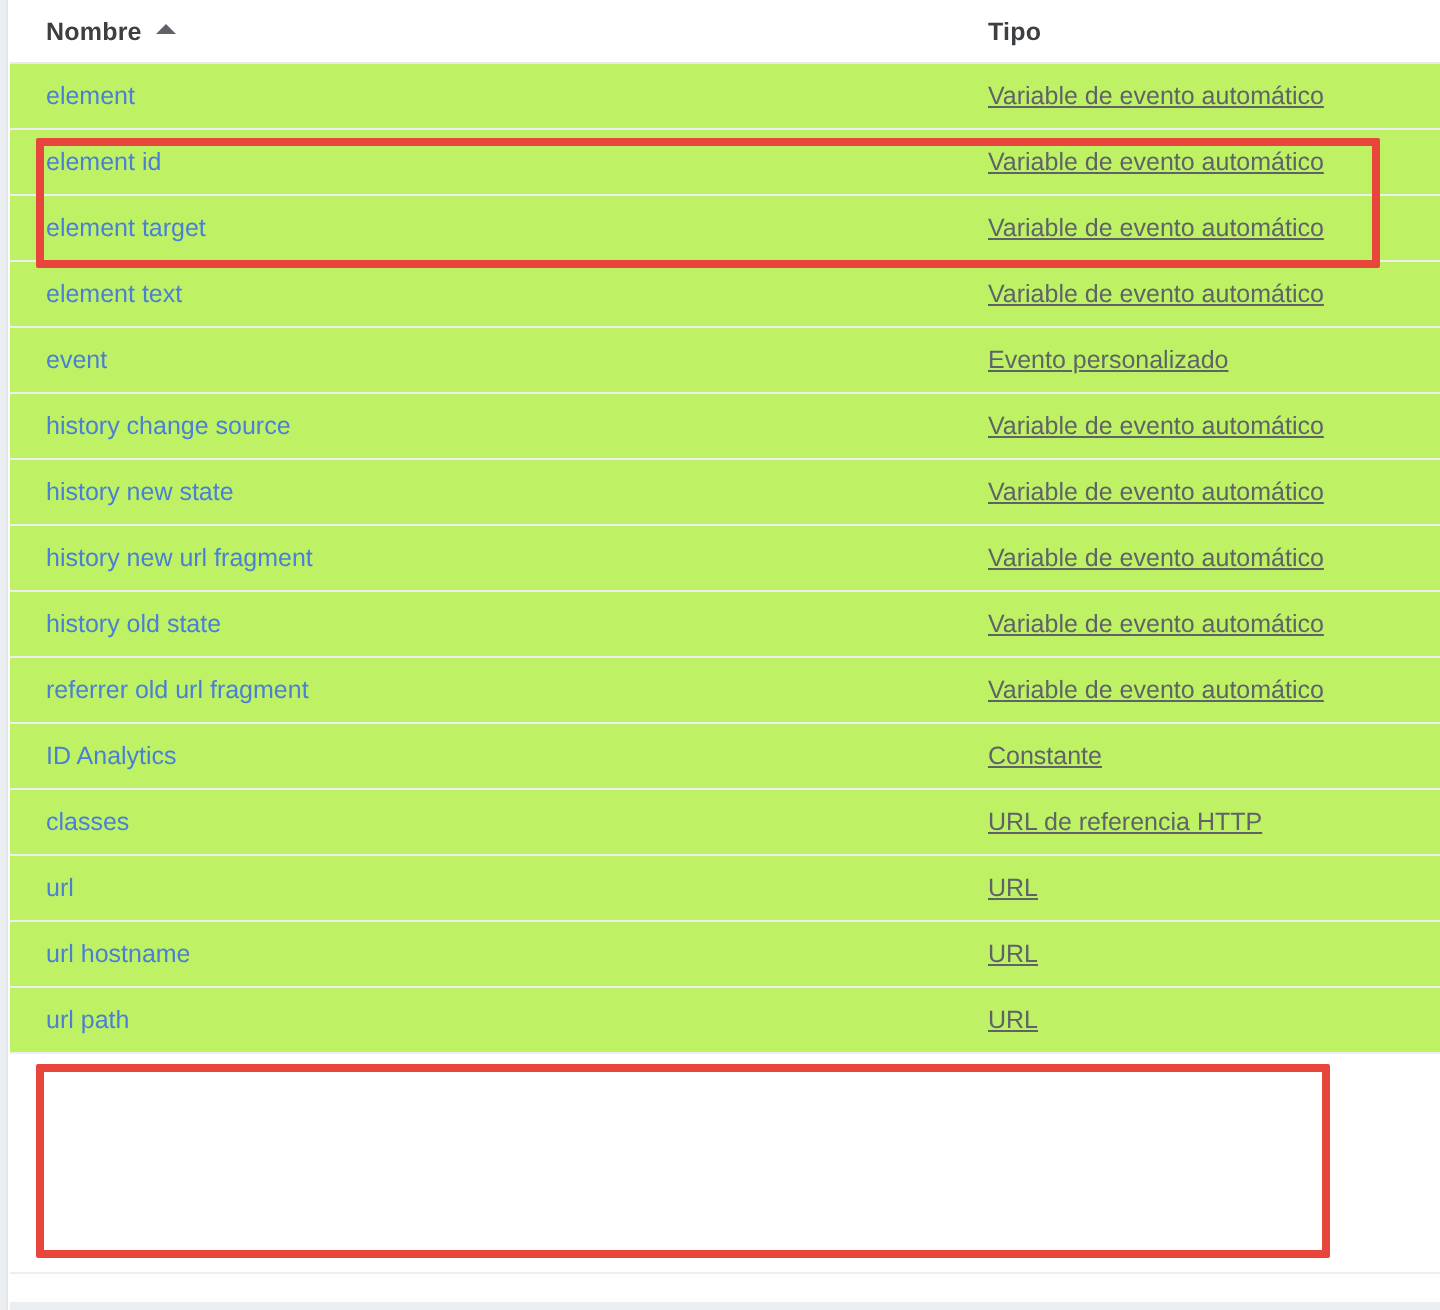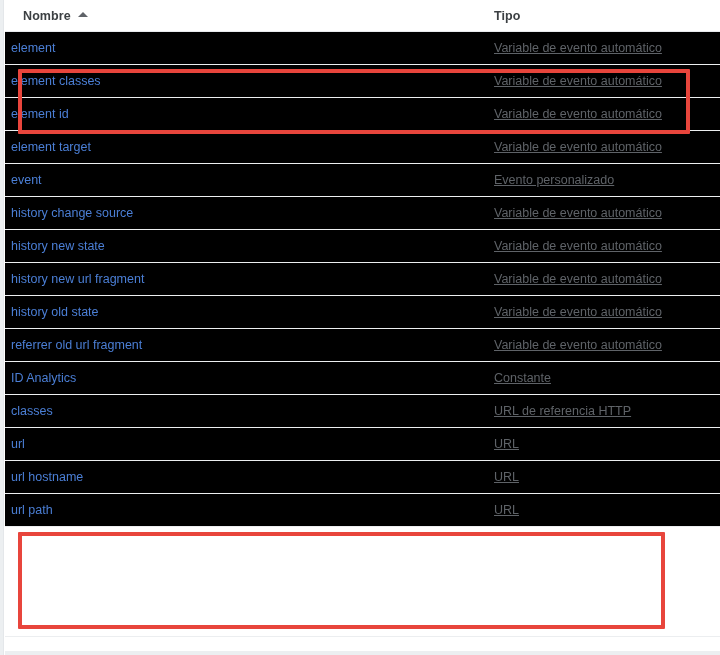--- a/index.html
+++ b/index.html
@@ -79,25 +79,25 @@
     width: 0; height: 0;
     border-left: 5px solid transparent;
     border-right: 5px solid transparent;
     border-bottom: 5px solid #5f6368;
     position: relative;
     top: -1px;
   }
 
   tbody td {
     height: 32px;
-    padding: 0 0 0 6px;
+    padding: 0 0 0 18px;
     vertical-align: middle;
     font-size: 12.5px;
     border-bottom: 1px solid #eceef0;
-    background: #000000;
+    background: #bef264;
     white-space: nowrap;
     overflow: hidden;
     text-overflow: ellipsis;
   }
   tbody td.cell-type {
     padding-left: 9px;
     color: #5f6368;
     text-decoration: underline;
   }
   tbody td.cell-name a.vlink {
@@ -161,29 +161,29 @@
             <span>Tipo</span>
           </th>
         </tr>
       </thead>
       <tbody id="tbody">
           <tr>
             <td class="cell-name"><a class="vlink" href="#">element</a></td>
             <td class="cell-type">Variable de evento automático</td>
           </tr>
           <tr>
-            <td class="cell-name"><a class="vlink" href="#">element classes</a></td>
-            <td class="cell-type">Variable de evento automático</td>
-          </tr>
-          <tr>
             <td class="cell-name"><a class="vlink" href="#">element id</a></td>
             <td class="cell-type">Variable de evento automático</td>
           </tr>
           <tr>
             <td class="cell-name"><a class="vlink" href="#">element target</a></td>
+            <td class="cell-type">Variable de evento automático</td>
+          </tr>
+          <tr>
+            <td class="cell-name"><a class="vlink" href="#">element text</a></td>
             <td class="cell-type">Variable de evento automático</td>
           </tr>
           <tr>
             <td class="cell-name"><a class="vlink" href="#">event</a></td>
             <td class="cell-type">Evento personalizado</td>
           </tr>
           <tr>
             <td class="cell-name"><a class="vlink" href="#">history change source</a></td>
             <td class="cell-type">Variable de evento automático</td>
           </tr>

